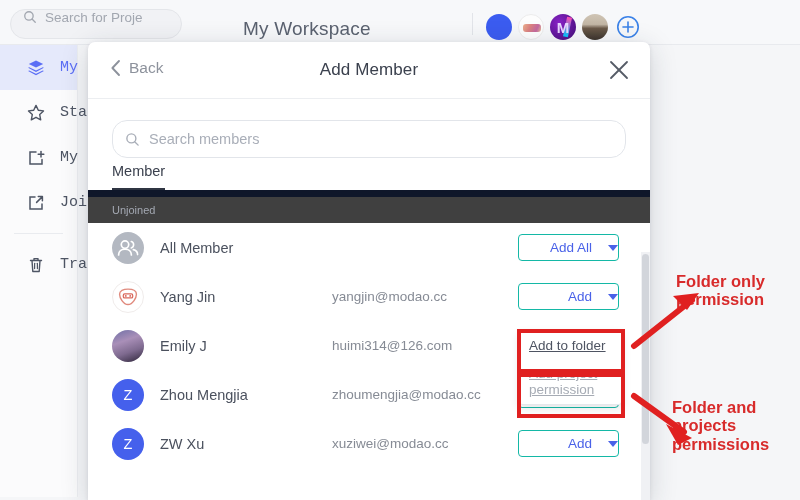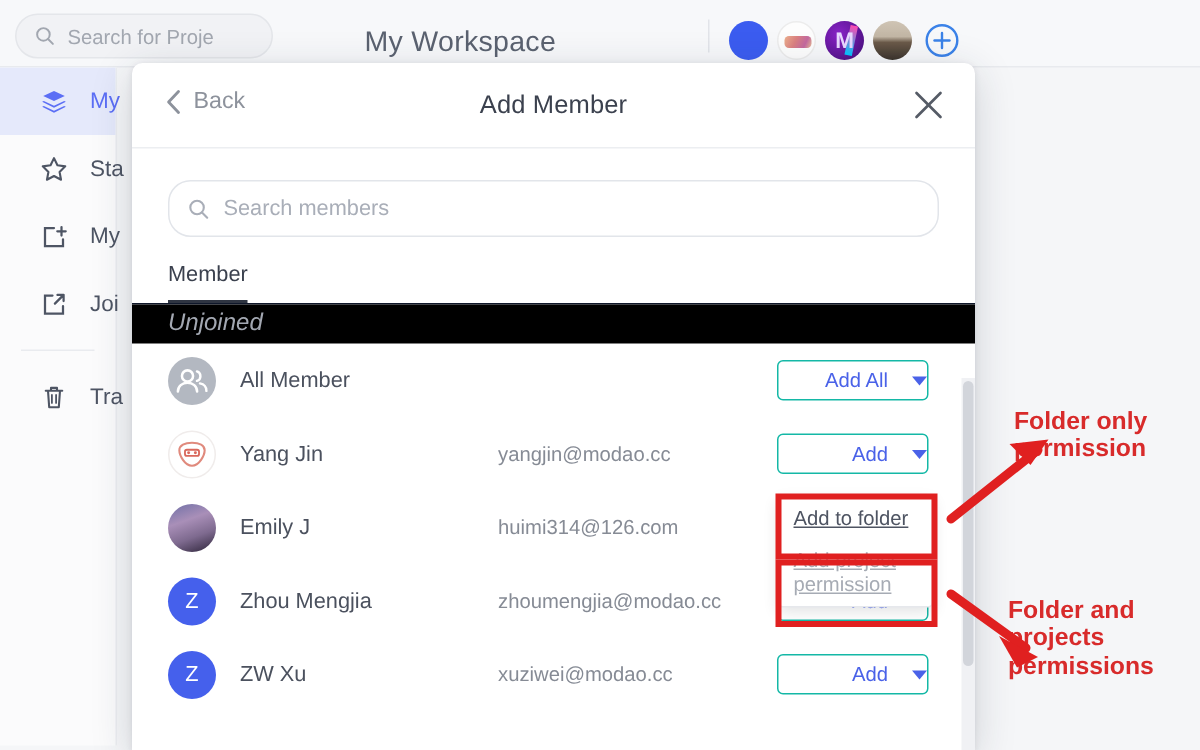--- a/index.html
+++ b/index.html
@@ -14,21 +14,21 @@
   
   .bg-topbar {
     position: absolute; left: 0; top: 0; width: 800px; height: 45px;
     background: #f7f8fa;
     border-bottom: 1px solid #e8eaee;
   }
   .search-pill {
     position: absolute; left: 10px; top: 9px;
     width: 172px; height: 30px; border-radius: 16px;
     background: #f1f2f5; border: 1px solid #e4e6ea;
-    display: flex; align-items: center; padding-left: 12px; gap: 8px;
+    display: flex; align-items: flex-start; padding-left: 12px; gap: 8px;
   }
   .search-pill .ph { font-size: 13.5px; color: #a2a7b0; white-space: nowrap; }
 
   .crumb {
     position: absolute; left: 243px; top: 18px;
     display: flex; align-items: flex-start; gap: 7px;
     font-size: 19px; color: #5b6270; letter-spacing: .2px; flex-direction: column;
   }
   .crumb .sep { font-size: 17px; color: #3c4250; font-weight: 700; }
   .crumb .cur { color: #31363f; }
@@ -48,21 +48,21 @@
   .av3::after { content:"M"; position:absolute; inset:0; display:flex; align-items:center; justify-content:center;
                 color:#e8d7ff; font-size:15px; font-weight:700; }
   .av3::before { content:""; position:absolute; left:15px; top:3px; width:5px; height:20px;
                  background: linear-gradient(#ff49b0,#00c6ff); transform: rotate(12deg); }
   .av4 { background: linear-gradient(#cfc4b4 0%, #c2b6a5 40%, #6b5a49 55%, #3b332c 100%); }
   .plus-btn { width: 24px; height: 24px; margin-left: 2px; }
 
   
   .sidebar {
     position: absolute; left: 0; top: 45px; width: 78px; height: 452px;
-    background: #fbfbfc; border-right: 1px solid #eceef1;
+    background: #fbfbfc; border-right: 1px solid #eceef1; font-family: Liberation Mono, monospace;
   }
   .side-item {
     position: relative; height: 45px; display: flex; align-items: center;
     padding-left: 26px; gap: 14px; font-size: 15px; color: #4e5564;
     white-space: nowrap;
   }
   .side-item.active { background: #e5e9fb; color: #5b6ef5; font-weight: 400; }
   .side-item .glyph { width: 20px; height: 20px; flex: none; display:block; }
   .side-sep { height: 1px; background: #e9ebef; margin: 8px 14px; }
 
@@ -89,29 +89,29 @@
   }
   .close-btn { position: absolute; right: 20px; top: 17px; }
 
   .search-wrap { padding: 21px 24px 0 24px; }
   .member-search {
     height: 38px; border: 1px solid #e2e5ea; border-radius: 15px;
     display: flex; align-items: center; gap: 9px; padding-left: 12px;
   }
   .member-search .ph { font-size: 14.5px; color: #a9aeb8; }
 
-  .tabs { padding: 0 24px; margin-top: 16px; border-bottom: 1px solid #0f172a; }
+  .tabs { padding: 0 24px; margin-top: 4px; border-bottom: 7px solid #0f172a; }
   .tab {
     display: inline-block; font-size: 14.5px; color: #3b414e;
     padding-bottom: 9px; border-bottom: 2px solid #2f3542;
   }
 
   .group-head {
-    background: #000000; height: 26px; display: flex; align-items: center;
-    padding-left: 24px; font-size: 16px; color: #a3a8b2; font-style: italic;
+    background: #404040; height: 26px; display: flex; align-items: center;
+    padding-left: 24px; font-size: 11px; color: #a3a8b2;
   }
 
   .list { position: relative; }
   .row {
     height: 49px; display: flex; align-items: center; padding: 0 24px;
     position: relative;
   }
   .row .avatar {
     width: 32px; height: 32px; border-radius: 50%; flex: none;
     overflow: hidden; position: relative;

